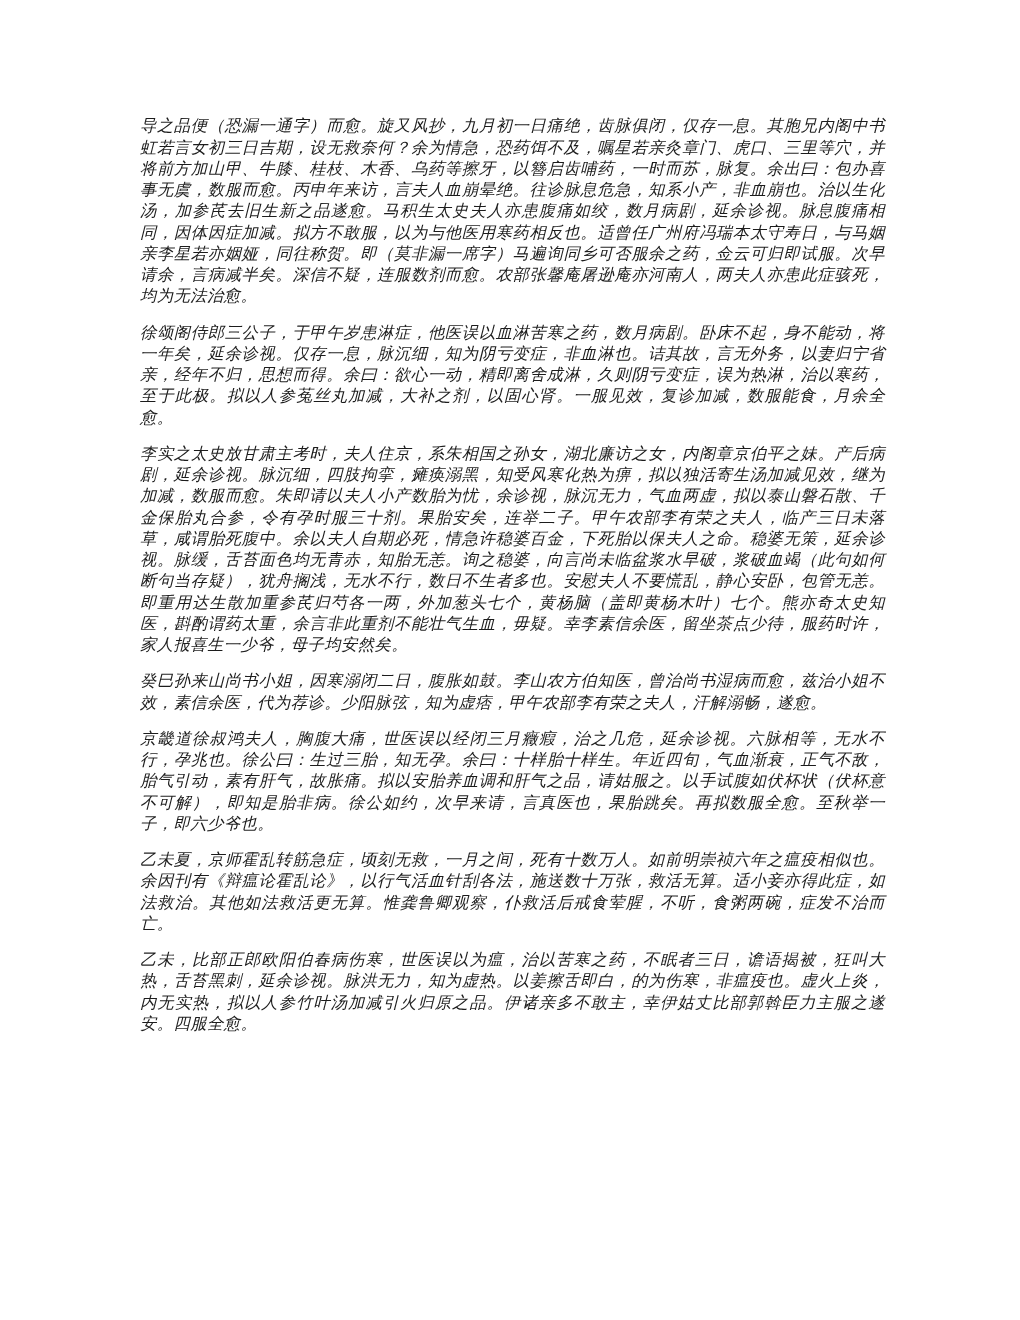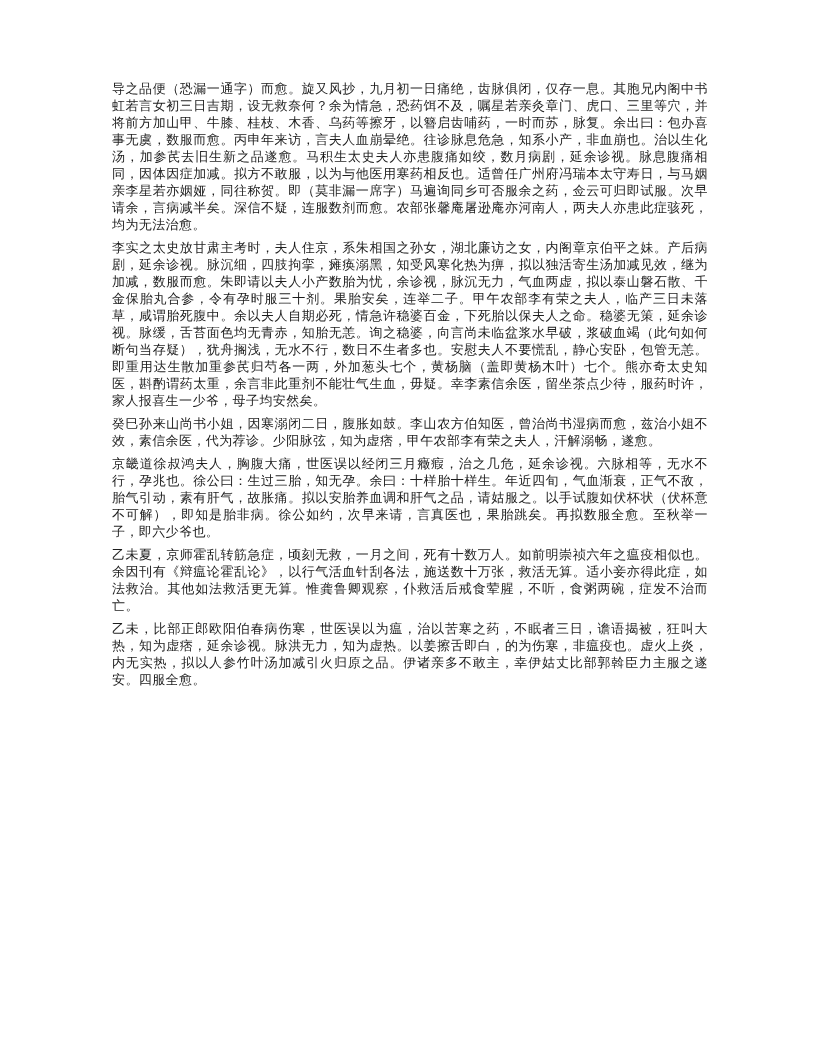--- a/index.html
+++ b/index.html
@@ -21,29 +21,31 @@
     top: 80px;
     width: 596px;
     color: #1c1c1c;
     font-size: 13px;
     line-height: 17px;
     text-align: justify;
     text-justify: inter-ideograph;
     letter-spacing: 0.4px;
   }
   .text-block p {
-    margin: 0 0 6px 0;
+    margin: 12px 0 6px 0;
     word-break: break-all;
+    font-style: italic;
   }
 </style>
 </head>
 <body>
 
 <div class="page">
   <div class="text-block">
     <p>导之品便（恐漏一通字）而愈。旋又风抄，九月初一日痛绝，齿脉俱闭，仅存一息。其胞兄内阁中书虹若言女初三日吉期，设无救奈何？余为情急，恐药饵不及，嘱星若亲灸章门、虎口、三里等穴，并将前方加山甲、牛膝、桂枝、木香、乌药等擦牙，以簪启齿哺药，一时而苏，脉复。余出曰：包办喜事无虞，数服而愈。丙申年来访，言夫人血崩晕绝。往诊脉息危急，知系小产，非血崩也。治以生化汤，加参芪去旧生新之品遂愈。马积生太史夫人亦患腹痛如绞，数月病剧，延余诊视。脉息腹痛相同，因体因症加减。拟方不敢服，以为与他医用寒药相反也。适曾任广州府冯瑞本太守寿日，与马姻亲李星若亦姻娅，同往称贺。即（莫非漏一席字）马遍询同乡可否服余之药，佥云可归即试服。次早请余，言病减半矣。深信不疑，连服数剂而愈。农部张馨庵屠逊庵亦河南人，两夫人亦患此症骇死，均为无法治愈。</p>
+    <p>徐颂阁侍郎三公子，于甲午岁患淋症，他医误以血淋苦寒之药，数月病剧。卧床不起，身不能动，将一年矣，延余诊视。仅存一息，脉沉细，知为阴亏变症，非血淋也。诘其故，言无外务，以妻归宁省亲，经年不归，思想而得。余曰：欲心一动，精即离舍成淋，久则阴亏变症，误为热淋，治以寒药，至于此极。拟以人参菟丝丸加减，大补之剂，以固心肾。一服见效，复诊加减，数服能食，月余全愈。</p>
     <p>李实之太史放甘肃主考时，夫人住京，系朱相国之孙女，湖北廉访之女，内阁章京伯平之妹。产后病剧，延余诊视。脉沉细，四肢拘挛，瘫痪溺黑，知受风寒化热为痹，拟以独活寄生汤加减见效，继为加减，数服而愈。朱即请以夫人小产数胎为忧，余诊视，脉沉无力，气血两虚，拟以泰山磐石散、千金保胎丸合参，令有孕时服三十剂。果胎安矣，连举二子。甲午农部李有荣之夫人，临产三日未落草，咸谓胎死腹中。余以夫人自期必死，情急许稳婆百金，下死胎以保夫人之命。稳婆无策，延余诊视。脉缓，舌苔面色均无青赤，知胎无恙。询之稳婆，向言尚未临盆浆水早破，浆破血竭（此句如何断句当存疑），犹舟搁浅，无水不行，数日不生者多也。安慰夫人不要慌乱，静心安卧，包管无恙。即重用达生散加重参芪归芍各一两，外加葱头七个，黄杨脑（盖即黄杨木叶）七个。熊亦奇太史知医，斟酌谓药太重，余言非此重剂不能壮气生血，毋疑。幸李素信余医，留坐茶点少待，服药时许，家人报喜生一少爷，母子均安然矣。</p>
     <p>癸巳孙来山尚书小姐，因寒溺闭二日，腹胀如鼓。李山农方伯知医，曾治尚书湿病而愈，兹治小姐不效，素信余医，代为荐诊。少阳脉弦，知为虚痞，甲午农部李有荣之夫人，汗解溺畅，遂愈。</p>
     <p>京畿道徐叔鸿夫人，胸腹大痛，世医误以经闭三月癥瘕，治之几危，延余诊视。六脉相等，无水不行，孕兆也。徐公曰：生过三胎，知无孕。余曰：十样胎十样生。年近四旬，气血渐衰，正气不敌，胎气引动，素有肝气，故胀痛。拟以安胎养血调和肝气之品，请姑服之。以手试腹如伏杯状（伏杯意不可解），即知是胎非病。徐公如约，次早来请，言真医也，果胎跳矣。再拟数服全愈。至秋举一子，即六少爷也。</p>
     <p>乙未夏，京师霍乱转筋急症，顷刻无救，一月之间，死有十数万人。如前明崇祯六年之瘟疫相似也。余因刊有《辩瘟论霍乱论》，以行气活血针刮各法，施送数十万张，救活无算。适小妾亦得此症，如法救治。其他如法救活更无算。惟龚鲁卿观察，仆救活后戒食荤腥，不听，食粥两碗，症发不治而亡。</p>
-    <p>乙未，比部正郎欧阳伯春病伤寒，世医误以为瘟，治以苦寒之药，不眠者三日，谵语揭被，狂叫大热，知为虚痞，延余诊视。脉洪无力，知为虚热。以姜擦舌即白，的为伤寒，非瘟疫也。虚火上炎，内无实热，拟以人参竹叶汤加减引火归原之品。伊诸亲多不敢主，幸伊姑丈比部郭斡臣力主服之遂安。四服全愈。</p>
+    <p>乙未，比部正郎欧阳伯春病伤寒，世医误以为瘟，治以苦寒之药，不眠者三日，谵语揭被，狂叫大热，舌苔黑刺，延余诊视。脉洪无力，知为虚热。以姜擦舌即白，的为伤寒，非瘟疫也。虚火上炎，内无实热，拟以人参竹叶汤加减引火归原之品。伊诸亲多不敢主，幸伊姑丈比部郭斡臣力主服之遂安。四服全愈。</p>
   </div>
 </div>
 
 </body></html>

